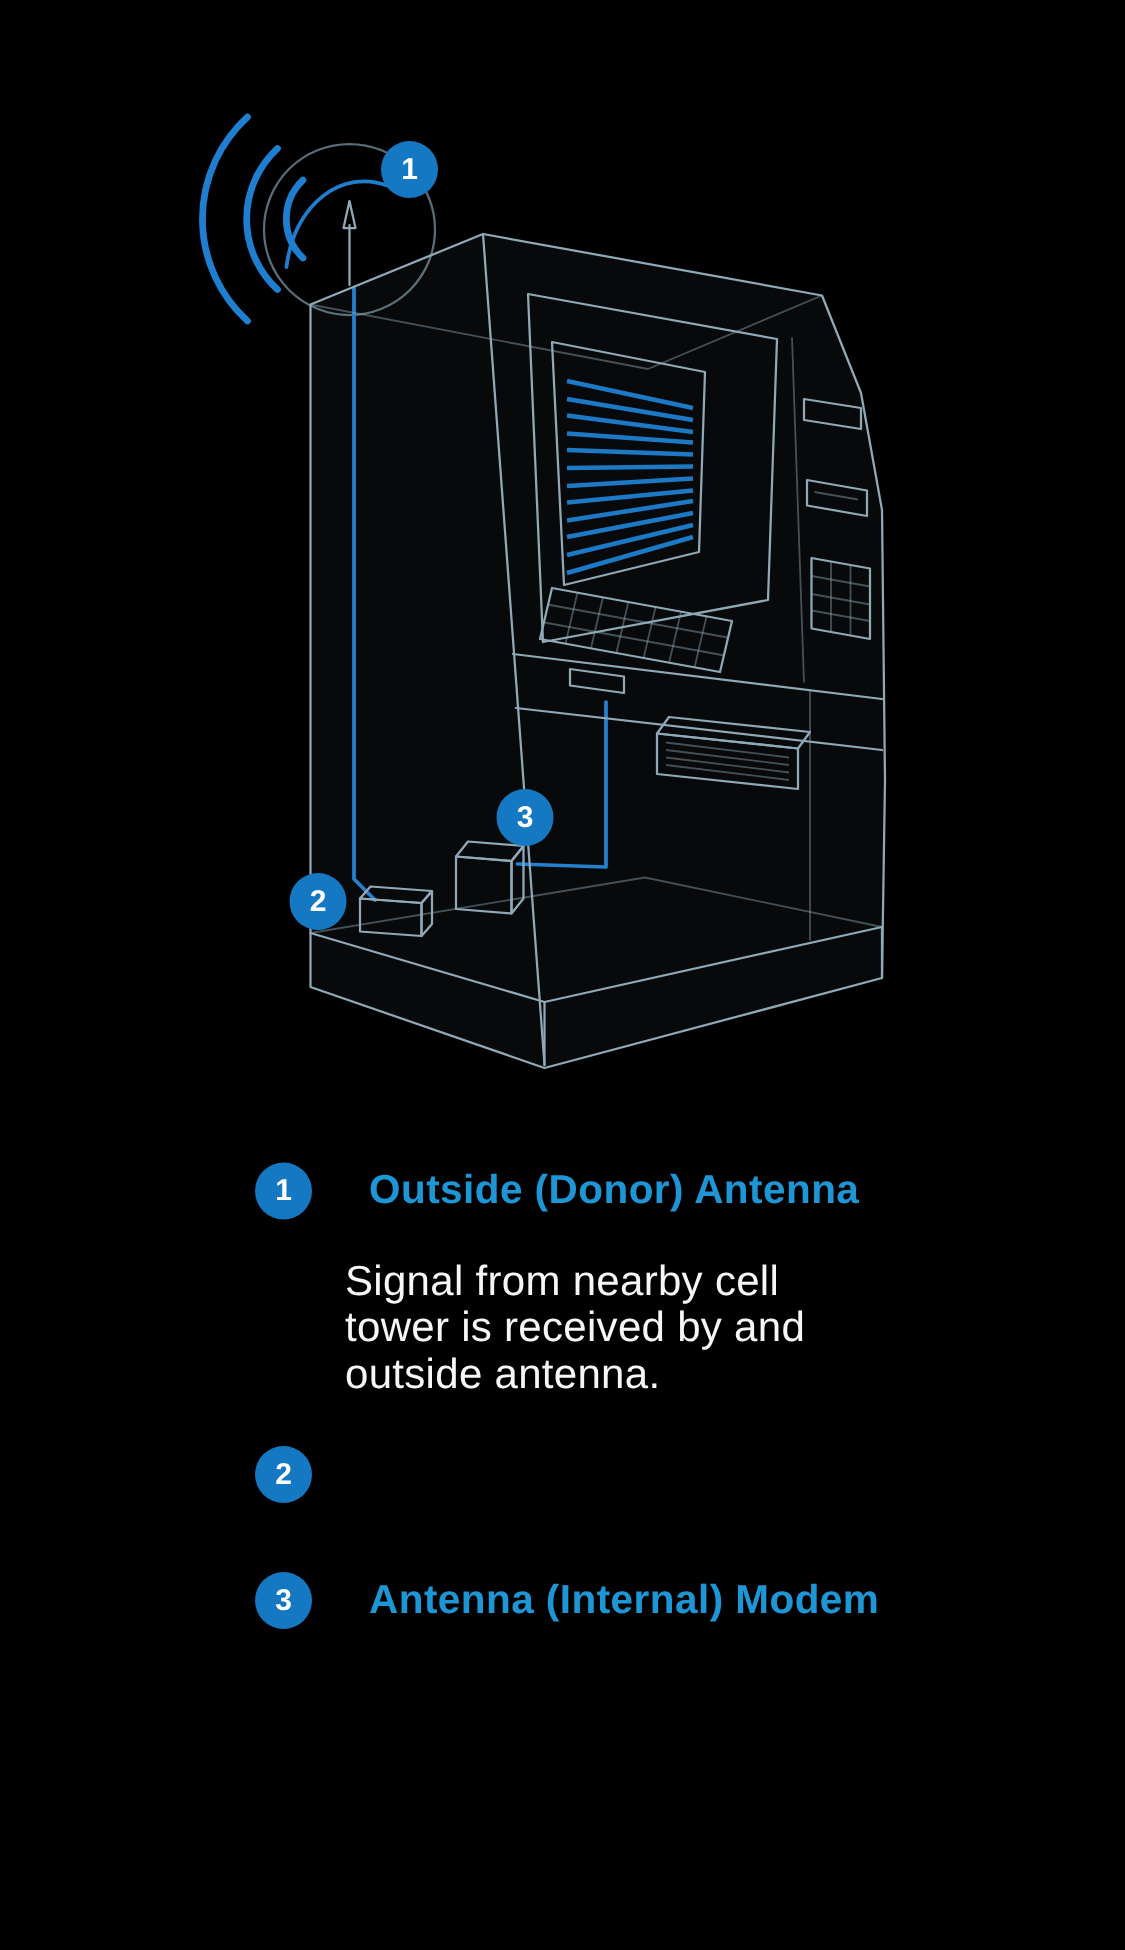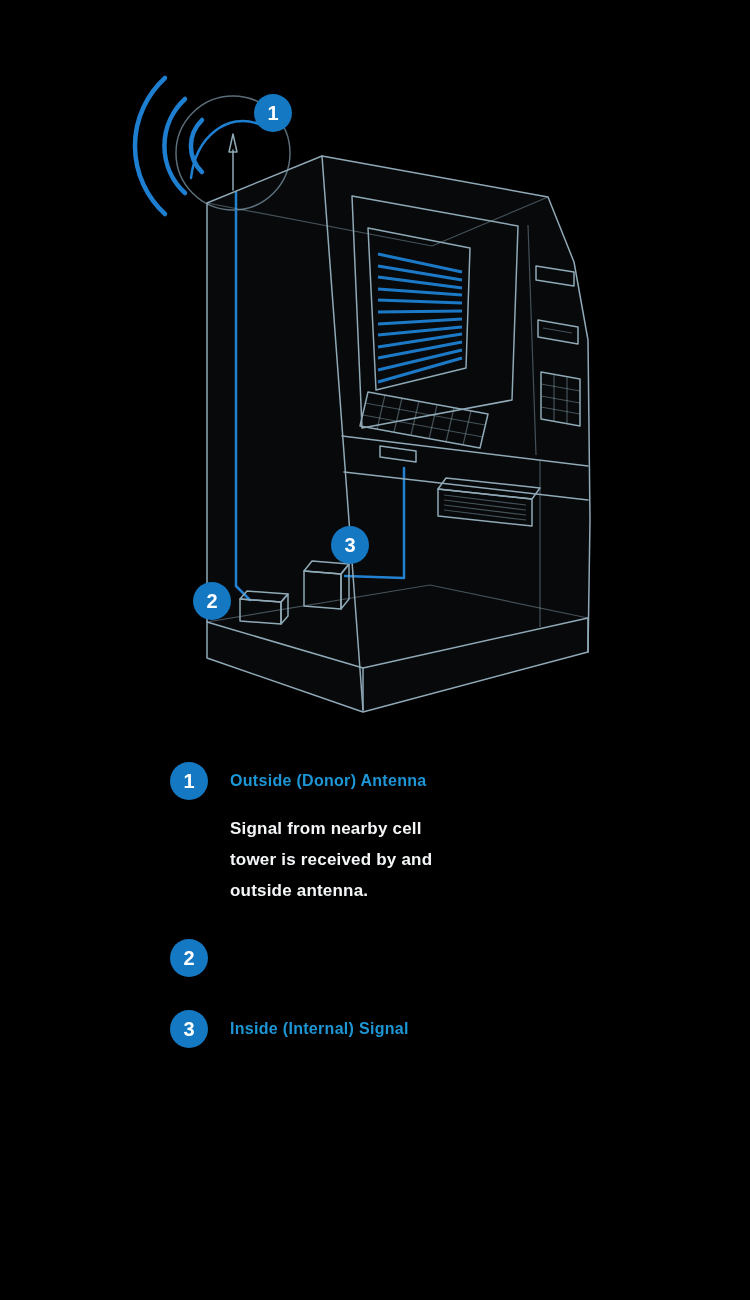--- a/index.html
+++ b/index.html
@@ -31,29 +31,28 @@
   .legend{position:absolute;left:170px;top:762px;width:480px;}
   .legend-item{margin-bottom:33px;}
   .legend-row{display:flex;align-items:center;gap:22px;}
   .legend-badge{
     width:38px;height:38px;border-radius:50%;flex:0 0 38px;
     background:var(--badge-blue,#1478c2);
     color:#fff;font-size:20px;font-weight:bold;
     display:flex;align-items:center;justify-content:center;line-height:1;
   }
   .legend-title{
-    margin:0;font-size:16px;font-weight:bold;letter-spacing:.3px;
+    margin:16px;font-size:27px;font-weight:bold;letter-spacing:.3px;
     color:var(--heading-blue,#1d96d6);
   }
   .legend-desc{
     margin:13px 0 0 60px;
-    font-size:17px;line-height:31px;letter-spacing:.2px;
+    font-size:28px;line-height:31px;letter-spacing:.2px;
     color:var(--body-text,#f4f6f7);
     white-space:pre-line;
-    font-weight:bold;
   }
 </style>
 </head>
 <body>
 
 <div class="page">
 
   <div class="diagram">
     <svg width="750" height="745" viewBox="0 0 750 745">
 
@@ -187,18 +186,18 @@
 
     <div class="legend-item">
       <div class="legend-row">
         <div class="legend-badge">2</div>
       </div>
     </div>
 
     <div class="legend-item">
       <div class="legend-row">
         <div class="legend-badge">3</div>
-        <h2 class="legend-title">Inside (Internal) Signal</h2>
+        <h2 class="legend-title">Antenna (Internal) Modem</h2>
       </div>
     </div>
 
   </div>
 </div>
 
 </body></html>

